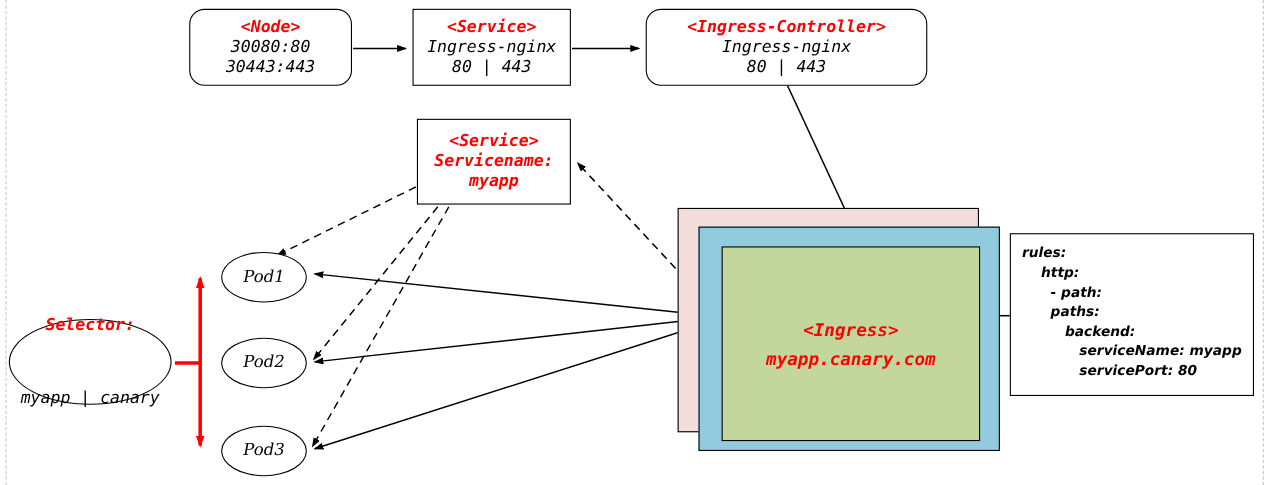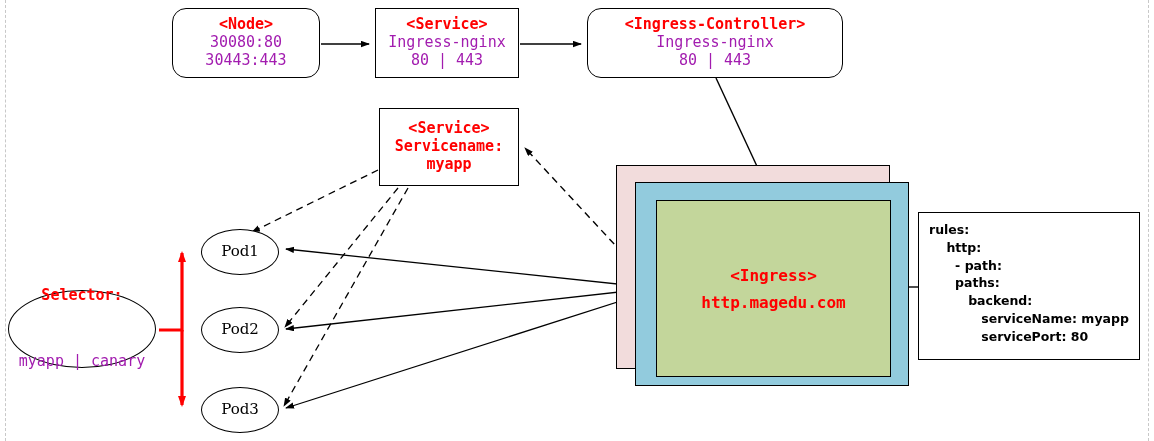--- a/index.html
+++ b/index.html
@@ -1,37 +1,37 @@
 <!DOCTYPE html>
 <html><head>
 <meta charset="utf-8">
 <style>
   html,body{margin:0;padding:0;background:#ffffff;}
   body{width:1154px;height:441px;position:relative;overflow:hidden;
        font-family:"DejaVu Serif",serif;}
-  .stage{position:absolute;left:0;top:0;width:1154px;height:441px;}
+  .stage{position:absolute;left:0;top:0;width:1154px;height:441px;font-style:italic;}
   svg.layer{position:absolute;left:0;top:0;width:1154px;height:441px;pointer-events:none;}
   .node{position:absolute;box-sizing:border-box;display:flex;flex-direction:column;
         align-items:center;justify-content:center;text-align:center;line-height:1.18;}
   .boxed{border:1.4px solid #000;background:#fff;}
   .rounded{border-radius:14px;}
   .ellipse{border:1.4px solid #000;background:#fff;border-radius:50%;}
   .red{color:#ff0000;}
-  .blk{color:#a21caf;}
+  .blk{color:#000000;}
   .mono{font-family:"DejaVu Sans Mono",monospace;}
   .t16{font-size:16px;}
   .t15{font-size:15px;}
   .bold{font-weight:bold;}
 
   #node-box{left:172px;top:8px;width:148px;height:70px;}
   #service-nginx-box{left:375px;top:8px;width:144px;height:70px;}
   #ingress-controller-box{left:587px;top:8px;width:256px;height:70px;}
   #service-myapp-box{left:379px;top:108px;width:140px;height:78px;}
 
-  .card{position:absolute;border:1.4px solid #000;}
+  .card{position:absolute;border:1.4px solid #000;margin-top:24px;}
   #ingress-card-back{left:616px;top:165px;width:272px;height:202px;background:#f2dcdc;}
   #ingress-card-mid{left:635px;top:182px;width:272px;height:202px;}
   #ingress-card-mid{background:#92cbdd;}
   #ingress-card-front{left:656px;top:200px;width:233px;height:175px;background:#c3d69b;
        display:flex;flex-direction:column;align-items:center;justify-content:center;}
 
   #rules-panel{left:918px;top:212px;width:222px;height:148px;border:1.4px solid #000;
      background:#fff;position:absolute;padding:8px 0 0 10px;box-sizing:border-box;}
   .yml{font-family:"DejaVu Sans",sans-serif;font-weight:bold;font-size:12.5px;
        color:#000000;line-height:1.42;white-space:pre;}
@@ -107,21 +107,21 @@
   <div class="node boxed" id="service-myapp-box">
     <div class="red bold mono t15">&lt;Service&gt;</div>
     <div class="red bold mono t15">Servicename:</div>
     <div class="red bold mono t15">myapp</div>
   </div>
 
   <div class="card" id="ingress-card-back"></div>
   <div class="card" id="ingress-card-mid"></div>
   <div class="card" id="ingress-card-front">
     <div class="red bold mono t16" style="margin-bottom:8px">&lt;Ingress&gt;</div>
-    <div class="red bold mono t16">http.magedu.com</div>
+    <div class="red bold mono t16">myapp.canary.com</div>
   </div>
 
   <div id="rules-panel">
     <div class="yml">rules:</div>
     <div class="yml">    http:</div>
     <div class="yml">      - path:</div>
     <div class="yml">      paths:</div>
     <div class="yml">         backend:</div>
     <div class="yml">            serviceName: myapp</div>
     <div class="yml">            servicePort: 80</div>

